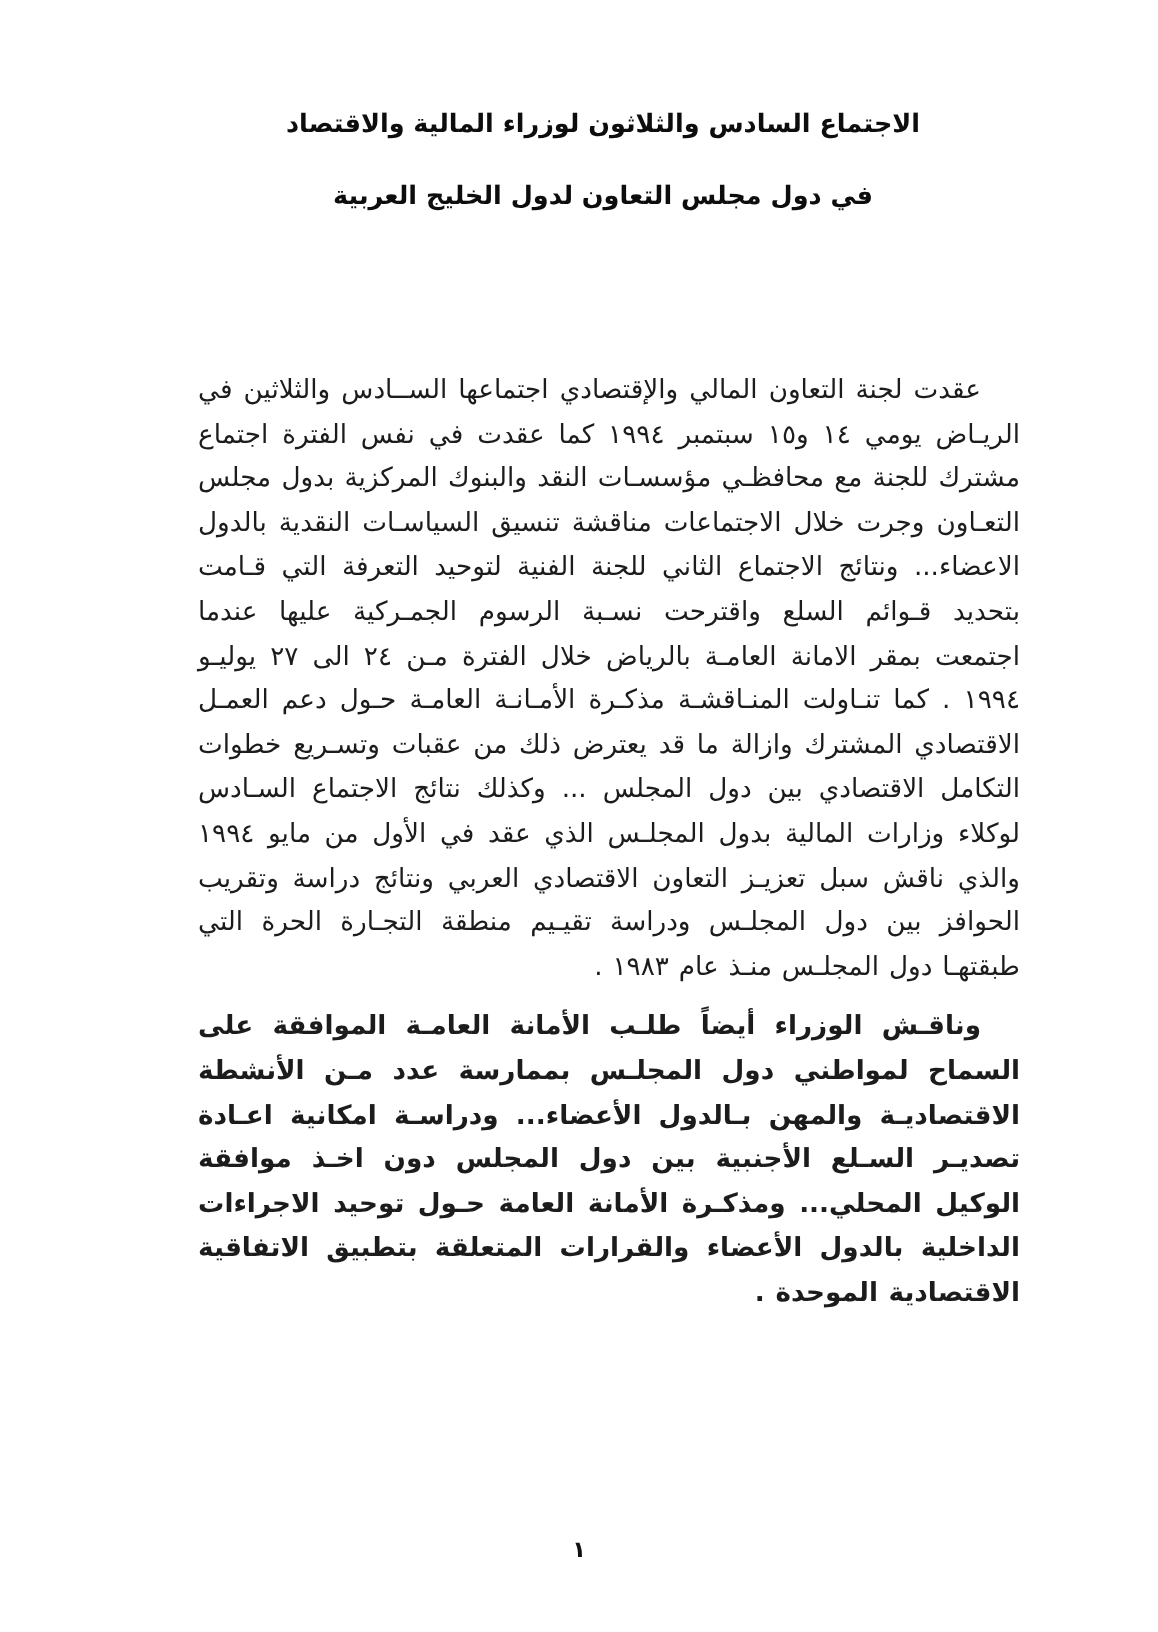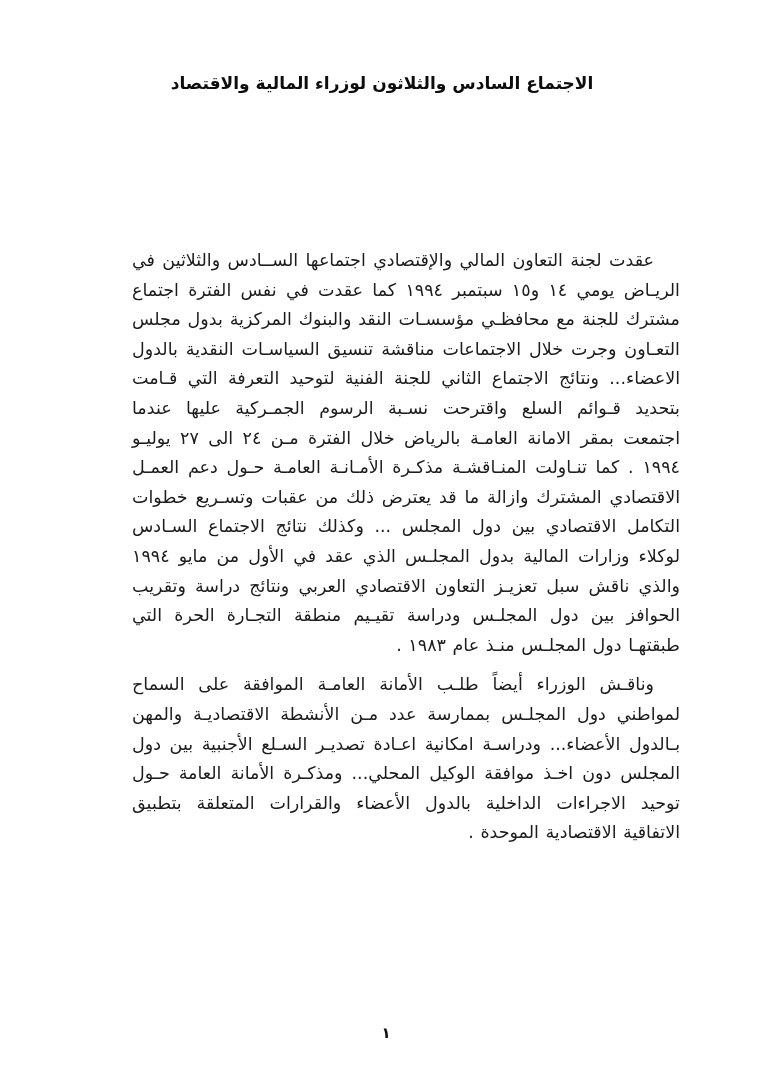--- a/index.html
+++ b/index.html
@@ -11,21 +11,21 @@
   .page {
     position: relative;
     width: 772px;
     height: 1088px;
     background: #ffffff;
     overflow: hidden;
   }
   .title-block {
     position: absolute;
     top: 72px;
-    left: 88px;
+    left: 108px;
     width: 588px;
     direction: rtl;
     text-align: center;
   }
   .title-line {
     font-weight: bold;
     font-size: 17px;
     line-height: 22px;
     margin-bottom: 26px;
     letter-spacing: 0;
@@ -42,20 +42,21 @@
     font-size: 17.5px;
     line-height: 29.6px;
     text-align: justify;
     text-indent: 26px;
     color: #1c1c1c;
     word-spacing: 1px;
     margin-left: 40px;
   }
   .body-paragraph + .body-paragraph {
     margin-top: 10px;
+    font-weight: bold;
   }
   .page-footer {
     position: absolute;
     bottom: 46px;
     left: 0;
     width: 100%;
     text-align: center;
   }
   .page-number {
     font-size: 15px;
@@ -64,20 +65,21 @@
     direction: rtl;
   }
 </style>
 </head>
 <body>
 
 <div class="page">
 
   <div class="title-block">
     <div class="title-line">الاجتماع السادس والثلاثون لوزراء المالية والاقتصاد</div>
+    <div class="title-line">في دول مجلس التعاون لدول الخليج العربية</div>
   </div>
 
   <div class="body-block">
     <p class="body-paragraph">عقدت لجنة التعاون المالي والإقتصادي اجتماعها الســادس والثلاثين في الريـاض يومي ١٤ و١٥ سبتمبر ١٩٩٤ كما عقدت في نفس الفترة اجتماع مشترك للجنة مع محافظـي مؤسسـات النقد والبنوك المركزية بدول مجلس التعـاون وجرت خلال الاجتماعات مناقشة تنسيق السياسـات النقدية بالدول الاعضاء... ونتائج الاجتماع الثاني للجنة الفنية لتوحيد التعرفة التي قـامت بتحديد قـوائم السلع واقترحت نسـبة الرسوم الجمـركية عليها عندما اجتمعت بمقر الامانة العامـة بالرياض خلال الفترة مـن ٢٤ الى ٢٧ يوليـو ١٩٩٤ . كما تنـاولت المنـاقشـة مذكـرة الأمـانـة العامـة حـول دعم العمـل الاقتصادي المشترك وازالة ما قد يعترض ذلك من عقبات وتسـريع خطوات التكامل الاقتصادي بين دول المجلس ... وكذلك نتائج الاجتماع السـادس لوكلاء وزارات المالية بدول المجلـس الذي عقد في الأول من مايو ١٩٩٤ والذي ناقش سبل تعزيـز التعاون الاقتصادي العربي ونتائج دراسة وتقريب الحوافز بين دول المجلـس ودراسة تقيـيم منطقة التجـارة الحرة التي طبقتهـا دول المجلـس منـذ عام ١٩٨٣ .</p>
     <p class="body-paragraph">وناقـش الوزراء أيضاً طلـب الأمانة العامـة الموافقة على السماح لمواطني دول المجلـس بممارسة عدد مـن الأنشطة الاقتصاديـة والمهن بـالدول الأعضاء... ودراسـة امكانية اعـادة تصديـر السـلع الأجنبية بين دول المجلس دون اخـذ موافقة الوكيل المحلي... ومذكـرة الأمانة العامة حـول توحيد الاجراءات الداخلية بالدول الأعضاء والقرارات المتعلقة بتطبيق الاتفاقية الاقتصادية الموحدة .</p>
   </div>
 
   <div class="page-footer">
     <span class="page-number">١</span>
   </div>

